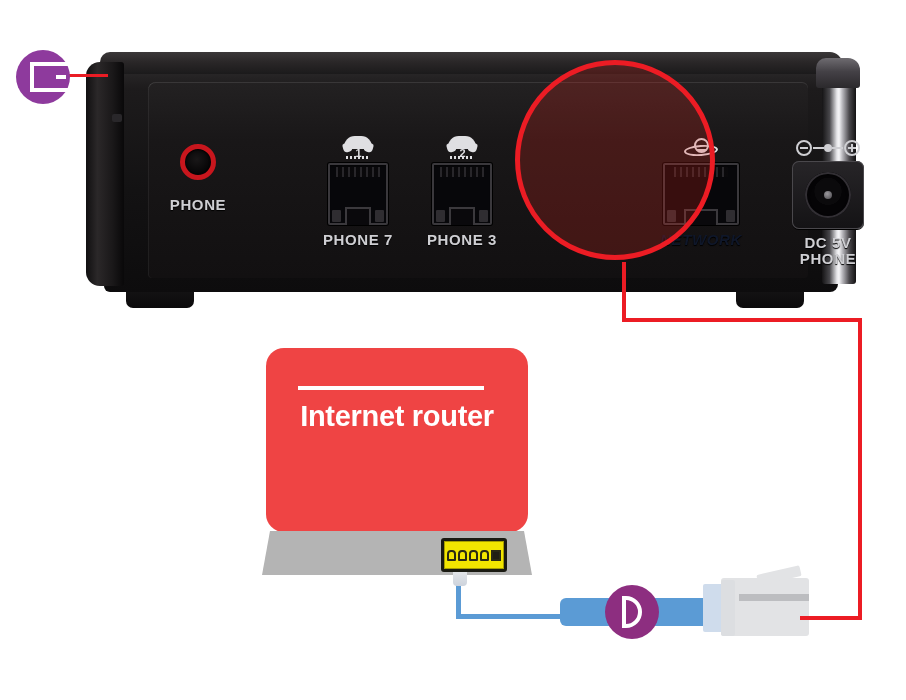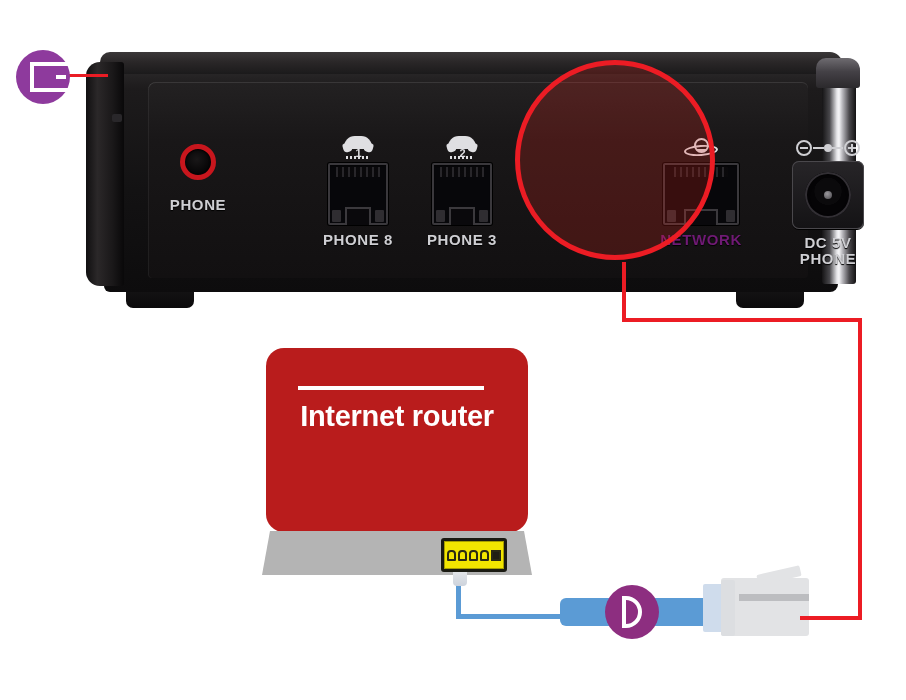--- a/index.html
+++ b/index.html
@@ -333,21 +333,21 @@
   .redline { position: absolute; background: #ec1c24; z-index: 22; }
   #rl-1 { left: 622px; top: 262px; width: 4px;  height: 60px; }   
   #rl-2 { left: 622px; top: 318px; width: 240px; height: 4px; }   
   #rl-3 { left: 858px; top: 318px; width: 4px;  height: 302px; }  
   #rl-4 { left: 800px; top: 616px; width: 62px;  height: 4px; }   
 
   
   #router { position: absolute; left: 266px; top: 348px; width: 262px; height: 228px; z-index: 15; }
   #router-body {
     position: absolute; left: 0; top: 0; width: 262px; height: 184px;
-    background: #b91c1c;
+    background: #ef4444;
     border-radius: 18px;
   }
   #router-rule {
     position: absolute; left: 32px; top: 38px; width: 186px; height: 4px;
     background: #ffffff;
   }
   #router-label {
     position: absolute; left: 0; top: 52px; width: 262px;
     text-align: center;
     color: #ffffff;
@@ -468,21 +468,21 @@
           <span class="handset"></span>
           <span class="num">1</span>
           <span class="cord"></span>
         </span>
       </div>
       <div class="jack jack-rj11">
         <span class="jack-rail-l"></span>
           <span class="jack-rail-r"></span>
         <span class="jack-key"></span>
       </div>
-      <div class="port-label">PHONE 8</div>
+      <div class="port-label">PHONE 7</div>
     </div>
 
     <div class="port-group" id="group-p2">
       <div class="port-icon">
         <span class="ico-phone">
           <span class="handset"></span>
           <span class="num">2</span>
           <span class="cord"></span>
         </span>
       </div>
@@ -501,21 +501,21 @@
           <span class="ball"></span>
           <span class="ring"></span>
           <span class="eq"></span>
         </span>
       </div>
       <div class="jack jack-rj45">
         <span class="jack-rail-l"></span>
           <span class="jack-rail-r"></span>
         <span class="jack-key"></span>
       </div>
-      <div class="port-label" style="color: #701a75;">NETWORK</div>
+      <div class="port-label" style="color: #0f172a; font-style: italic;">NETWORK</div>
     </div>
 
     <div class="port-group" id="group-dc">
       <div class="port-icon">
         <span class="ico-dc">
           <span class="c minus"></span>
           <span class="wire l"></span>
           <span class="dot"></span>
           <span class="wire r"></span>
           <span class="c plus"></span>

